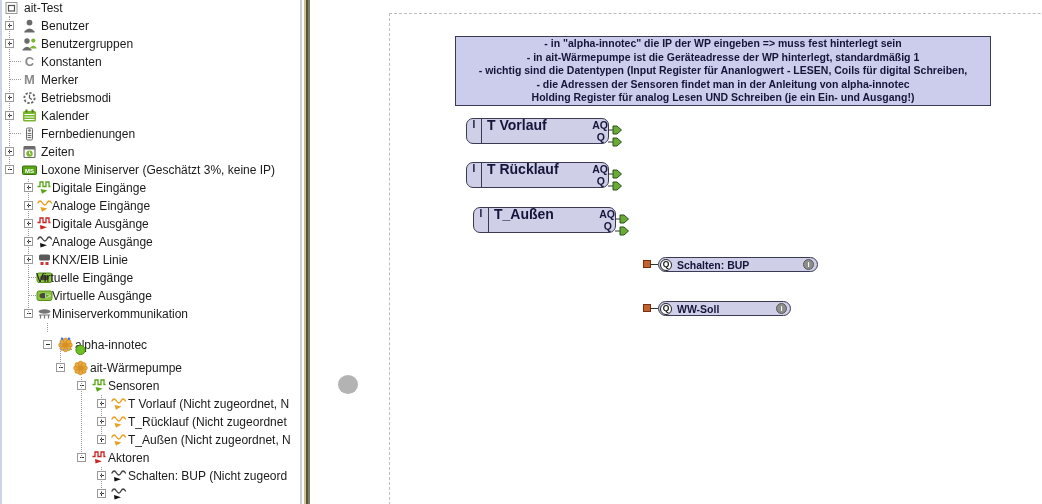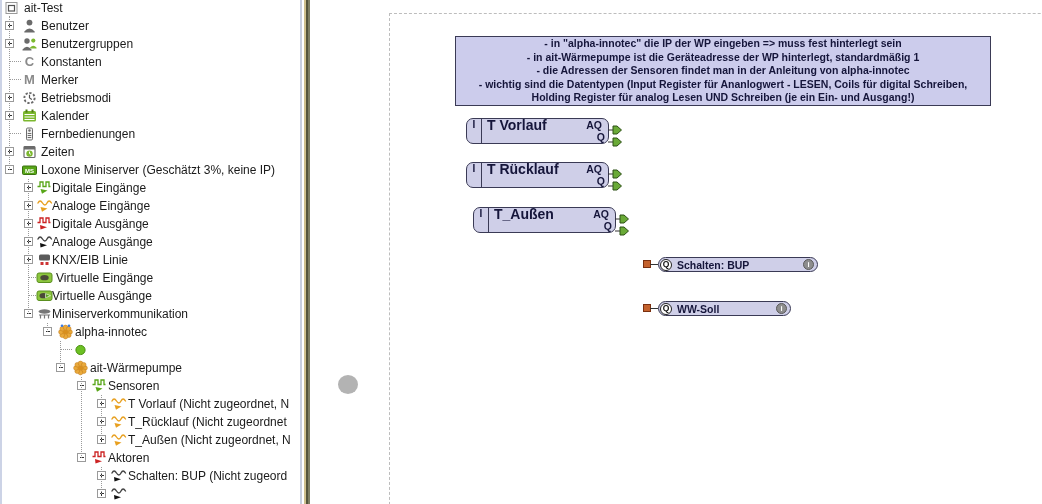--- a/index.html
+++ b/index.html
@@ -29,21 +29,21 @@
   #note-box{position:absolute;left:144px;top:36px;width:536px;height:70px;background:#ccccec;
             border:1px solid #3a3a55;box-sizing:border-box;text-align:center;
             font-size:10.5px;font-weight:bold;color:#15153a;}
   #note-box .nline{line-height:13.6px;white-space:nowrap;}
   
   .fblock{position:absolute;width:143px;height:26px;background:#cfcfe8;border:1px solid #3a3a55;
           border-radius:7px;box-sizing:border-box;}
   .fblock .cap{position:absolute;left:0;top:0;width:14px;height:24px;border-right:1px solid #3a3a55;
                border-radius:6px 0 0 6px;text-align:center;font-size:10px;font-weight:bold;color:#15153a;line-height:12px;}
   .fblock .blabel{position:absolute;left:20px;top:0;font-size:14px;font-weight:bold;color:#15153a;line-height:12px;white-space:nowrap;}
-  .fblock .p1{position:absolute;right:6px;top:0;font-size:10.5px;font-weight:bold;color:#15153a;line-height:12px;margin-left:36px;}
+  .fblock .p1{position:absolute;right:0;top:0;font-size:10.5px;font-weight:bold;color:#15153a;line-height:12px;margin-left:36px;}
   .fblock .p2{position:absolute;right:3px;top:12px;font-size:10.5px;font-weight:bold;color:#15153a;line-height:12px;}
   .pin{position:absolute;right:-15px;width:15px;height:10px;}
   .obin{position:absolute;width:8px;height:8px;background:#c4622d;border:1px solid #7a3010;box-sizing:border-box;}
   .olink{position:absolute;height:0;border-top:1px solid #333;}
   .oblock{position:absolute;height:15px;background:#cfcfe8;border:1px solid #3a3a55;border-radius:8px;
           box-sizing:border-box;display:flex;align-items:center;}
   .oblock .qcirc{width:12px;height:12px;margin-left:1px;border-radius:50%;background:#fff;border:1.4px solid #222;
                  box-sizing:border-box;font-size:8.5px;font-weight:bold;color:#111;text-align:center;line-height:9.5px;flex:none;}
   .oblock .olabel{margin-left:5px;font-size:10.5px;font-weight:bold;color:#15153a;white-space:nowrap;flex:1;}
   .oblock .info{width:11px;height:11px;margin-right:3px;border-radius:50%;background:#8d8d8d;border:1px solid #5a5a5a;
@@ -244,21 +244,21 @@
           <span class="lbl" style="left:52px">KNX/EIB Linie</span>
         </div>
         <div class="trow" style="top: 269px;">
           <span class="stub" style="left:28px;width:8px"></span>
           <span class="ticon" style="left:36px">
             <svg width="17" height="16" viewBox="0 0 16 16">
               <rect x="0.5" y="3" width="15" height="9.5" rx="2" fill="#8cc63e" stroke="#5a8f1f"></rect>
               <ellipse cx="8" cy="7.7" rx="4.2" ry="2.6" fill="#4a4a38"></ellipse>
             </svg>
           </span>
-          <span class="lbl" style="left:56px">Virtuelle Eingänge</span>
+          <span class="lbl" style="left:36px">Virtuelle Eingänge</span>
         </div>
         <div class="trow" style="top: 287px;">
           <span class="stub" style="left:28px;width:8px"></span>
           <span class="ticon" style="left:36px">
             <svg width="17" height="16" viewBox="0 0 16 16">
               <rect x="0.5" y="3" width="15" height="9.5" rx="2" fill="#8cc63e" stroke="#5a8f1f"></rect>
               <ellipse cx="7" cy="7.7" rx="4" ry="2.6" fill="#4a4a38"></ellipse>
               <path d="M9,5.6 L14,7.7 L9,9.8 Z" fill="#58a618" stroke="#fff" stroke-width="0.6"></path>
             </svg>
           </span>
@@ -269,21 +269,21 @@
             <i class="h"></i>
           </span>
           <span class="ticon" style="left:36px">
             <svg width="17" height="16" viewBox="0 0 16 16">
               <ellipse cx="8" cy="5.5" rx="6" ry="2.2" fill="#777"></ellipse>
               <path d="M2.5,9 H13.5 M4,9 V12.5 M8,9 V12.5 M12,9 V12.5" stroke="#777" stroke-width="1.2" fill="none"></path>
             </svg>
           </span>
           <span class="lbl" style="left:52px">Miniserverkommunikation</span>
         </div>
-        <div class="trow" style="top: 323px;">
+        <div class="trow" style="top: 336px;">
           <span class="exp" style="left:43px">
             <i class="h"></i>
           </span>
           <span class="ticon" style="left:57px">
             <svg width="17" height="16" viewBox="0 0 16 16">
               <circle cx="12.6" cy="8" r="2.3" fill="#e9a93a" stroke="#c07818" stroke-width="0.5"></circle>
               <circle cx="11.25269119345812" cy="11.252691193458118" r="2.3" fill="#e9a93a" stroke="#c07818" stroke-width="0.5"></circle>
               <circle cx="8" cy="12.6" r="2.3" fill="#e9a93a" stroke="#c07818" stroke-width="0.5"></circle>
               <circle cx="4.7473088065418825" cy="11.25269119345812" r="2.3" fill="#e9a93a" stroke="#c07818" stroke-width="0.5"></circle>
               <circle cx="3.4000000000000004" cy="8" r="2.3" fill="#e9a93a" stroke="#c07818" stroke-width="0.5"></circle>
@@ -429,22 +429,22 @@
     <div style="width:2px;background:#55553c"></div>
     <div style="width:2px;background:#7d7d62"></div>
     <div style="width:1px;background:#ffffff"></div>
   </div>
   <div id="canvas">
     <div id="page-border"></div>
     <div id="anchor-dot"></div>
     <div id="note-box">
         <div class="nline">- in "alpha-innotec" die IP der WP eingeben =&gt; muss fest hinterlegt sein</div>
         <div class="nline">- in ait-Wärmepumpe ist die Geräteadresse der WP hinterlegt, standardmäßig 1</div>
+        <div class="nline">- wichtig sind die Datentypen (Input Register für Ananlogwert - LESEN, Coils für digital Schreiben,</div>
         <div class="nline">- die Adressen der Sensoren findet man in der Anleitung von alpha-innotec</div>
-        <div class="nline">- wichtig sind die Datentypen (Input Register für Ananlogwert - LESEN, Coils für digital Schreiben,</div>
         <div class="nline">Holding Register für analog Lesen UND Schreiben (je ein Ein- und Ausgang!)</div>
       </div>
     <div id="blocks">
         <div class="fblock" style="left: 155px; top: 118px;">
           <span class="cap">I</span>
           <span class="blabel">T Vorlauf</span>
           <span class="p1">AQ</span>
           <span class="p2">Q</span>
           <span class="pin" style="top:1.5px"><svg width="15" height="10" viewBox="0 0 15 10">
               <line x1="0" y1="5" x2="5" y2="5" stroke="#333"></line>

